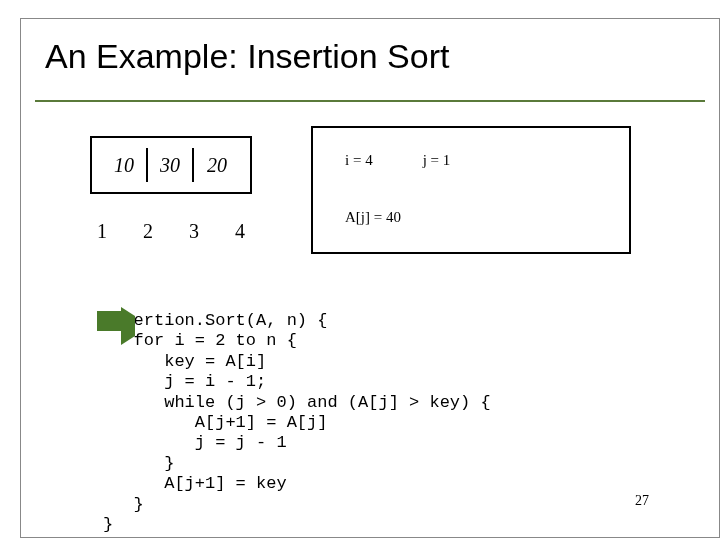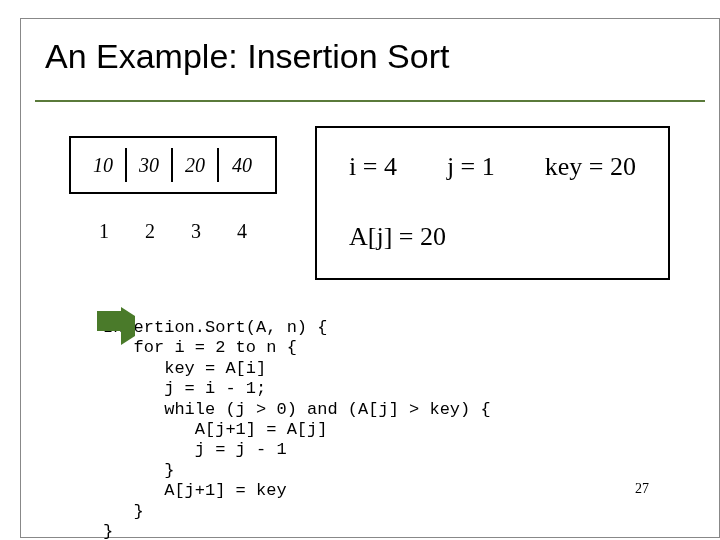--- a/index.html
+++ b/index.html
@@ -63,21 +63,21 @@
   .index {
     width: 46px;
     text-align: center;
     font-size: 20px;
     font-family: "Times New Roman", serif;
   }
   .state-box {
     border: 2px solid #000;
     padding: 4px 12px 6px 12px;
     font-family: "Times New Roman", serif;
-    font-size: 26px;
+    font-size: 15px;
     min-width: 320px;
   }
   .state-line { display: flex; gap: 30px; }
   .code {
     margin-top: 18px;
     margin-left: 44px;
     font-family: "Courier New", monospace;
     font-size: 17px;
     line-height: 1.2;
     white-space: pre;
@@ -102,59 +102,57 @@
     left: 24px;
     top: 0;
     width: 0; height: 0;
     border-top: 9px solid transparent;
     border-bottom: 9px solid transparent;
     border-left: 14px solid #4a7a2a;
   }
   .page-num {
     position: absolute;
     right: 60px;
-    bottom: 30px;
+    bottom: 18px;
     font-size: 14px;
     font-family: "Times New Roman", serif;
   }
 </style>
 </head>
 <body>
 
 <div class="slide">
   <div class="title">An Example: Insertion Sort</div>
   <div class="title-underline"></div>
 
   <div class="content">
 
     <div class="top-row">
 
       <div class="array-block">
         <div class="cells">
           <div class="cell">10</div>
           <div class="cell">30</div>
           <div class="cell">20</div>
-          <div class="cell">40</div>
         </div>
         <div class="indices">
           <div class="index">1</div>
           <div class="index">2</div>
           <div class="index">3</div>
           <div class="index">4</div>
         </div>
       </div>
 
       <div class="state-box">
         <div class="state-line">
           <span>i = 4</span>
           <span>j = 1</span>
-          <span>key = 20</span>
         </div>
         <div class="state-line">
-          <span>A[j] = 20</span>
+          <span>A[j] = 40</span>
         </div>
       </div>
 
     </div>
 
     <div class="arrow">
       <div class="arrow-body"></div>
       <div class="arrow-head"></div>
     </div>
 

